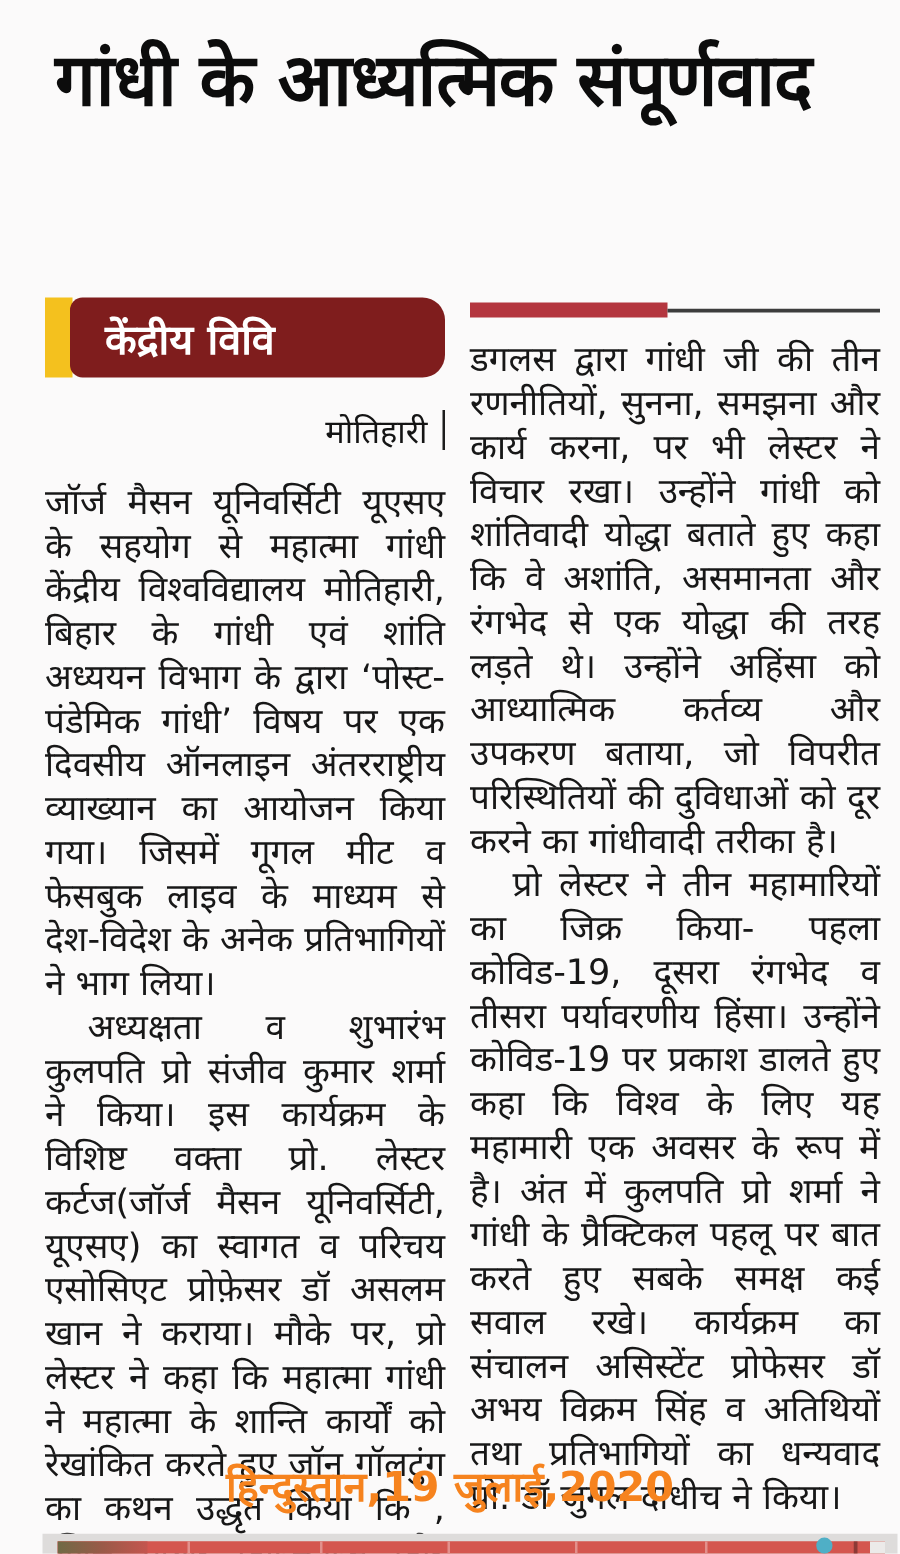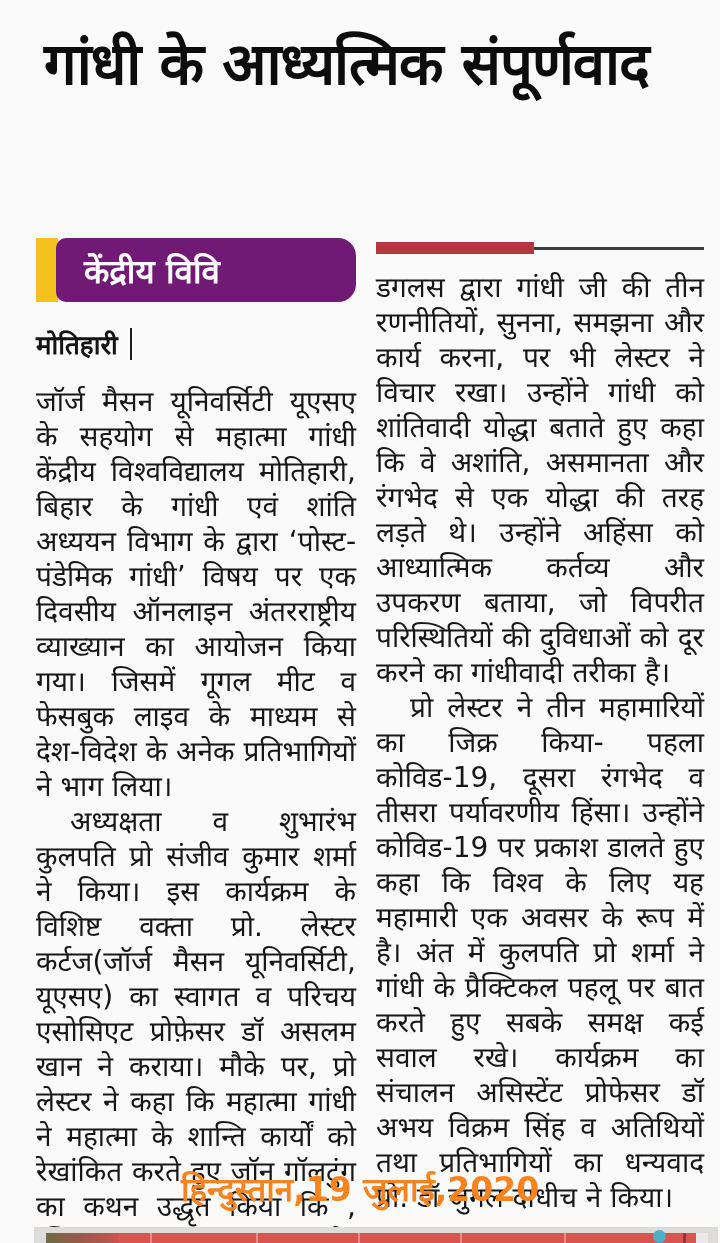--- a/index.html
+++ b/index.html
@@ -22,29 +22,29 @@
 
   
   .columns{position:absolute;left:36px;top:228px;width:668px;display:flex;gap:20px;}
   .col-left{width:320px;flex:0 0 320px;}
   .col-right{width:328px;flex:0 0 328px;}
 
   
   .badge{display:flex;height:64px;margin:10px 0 0 0;}
   .badge-yellow{width:22px;background:#F4C11E;flex:0 0 22px;}
   .badge-pill{
-    flex:1;background:#701a75;margin-left:-2px;
+    flex:1;background:#7f1d1d;margin-left:-2px;
     border-radius:10px 18px 18px 10px;
     color:#ffffff;font-size:33px;font-weight:bold;
     display:flex;align-items:center;padding-left:28px;
   }
 
   
   .byline{display:flex;align-items:center;gap:12px;margin:24px 0 22px 0;
-          font-size:26px;font-weight:bold;color:#141414;}
+          font-size:26px;font-weight:normal;color:#141414;justify-content:flex-end;}
   .byline-sep{width:2px;height:32px;background:#1d1d1d;}
 
   
   .body{
     font-size:28px;line-height:35px;margin:0;
     text-align:justify;color:#171717;
   }
   .body.indent{text-indent:34px;}
 
   

